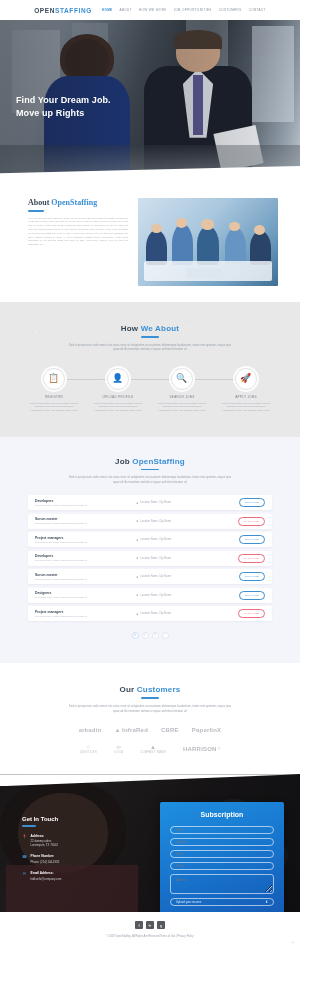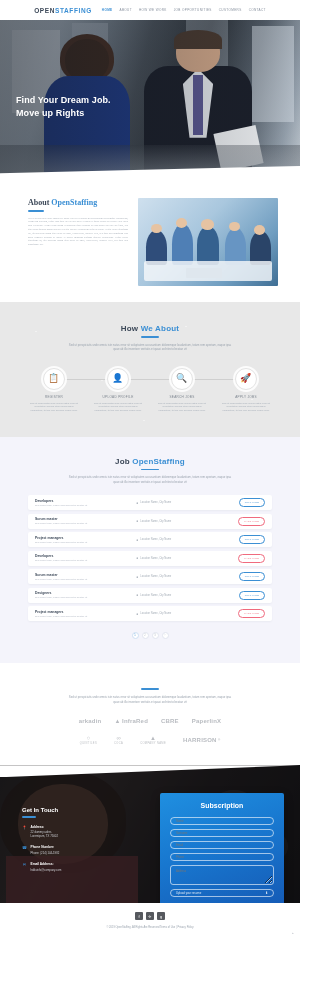--- a/index.html
+++ b/index.html
@@ -401,20 +401,21 @@
 
     <div class="pager">
       <div class="pg active">1</div>
       <div class="pg">2</div>
       <div class="pg">3</div>
       <div class="pg">›</div>
     </div>
   </div>
 
   <div class="cust">
+    <div class="sec-title"><span>Our </span><span class="hl">Customers</span></div>
     <div class="sec-rule"></div>
     <div class="sec-sub">Sed ut perspiciatis unde omnis iste natus error sit voluptatem accusantium doloremque laudantium, totam rem aperiam, eaque ipsa quae ab illo inventore veritatis et quasi architecto beatae vit</div>
 
     <div class="logos">
       <div class="logo-item">
           <span>arkadin</span>
         </div>
       <div class="logo-item">
           <span class="mark">▲</span>
           <span>InfraRed</span>

